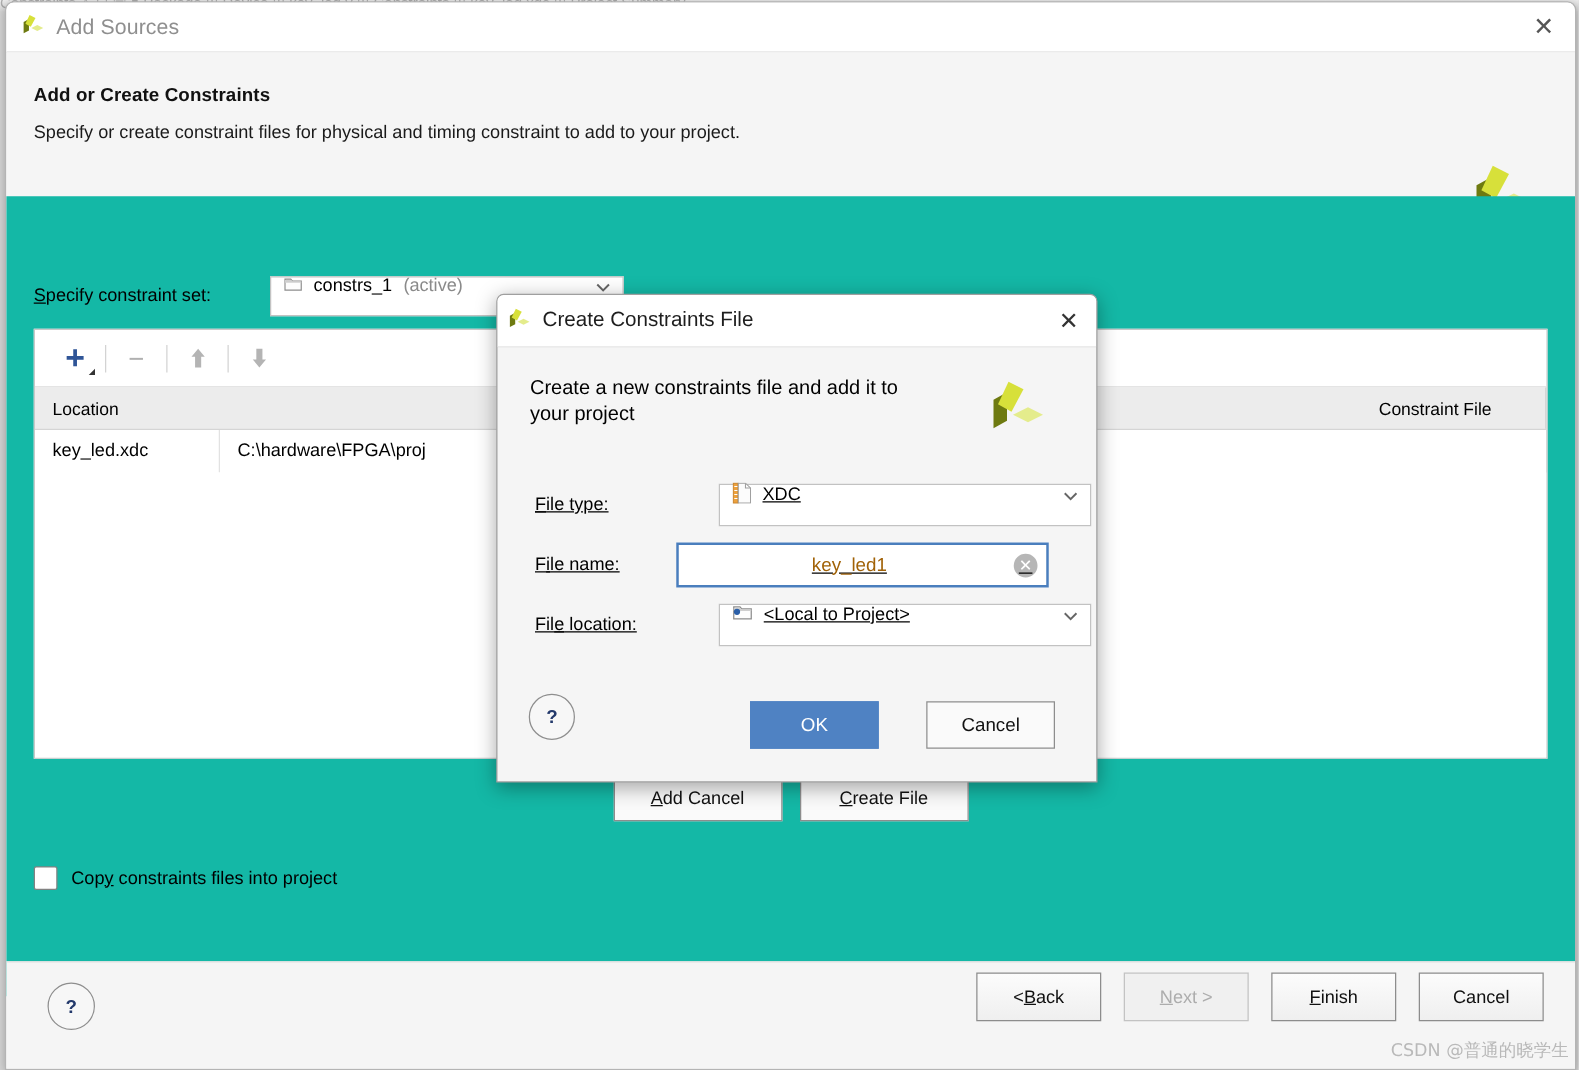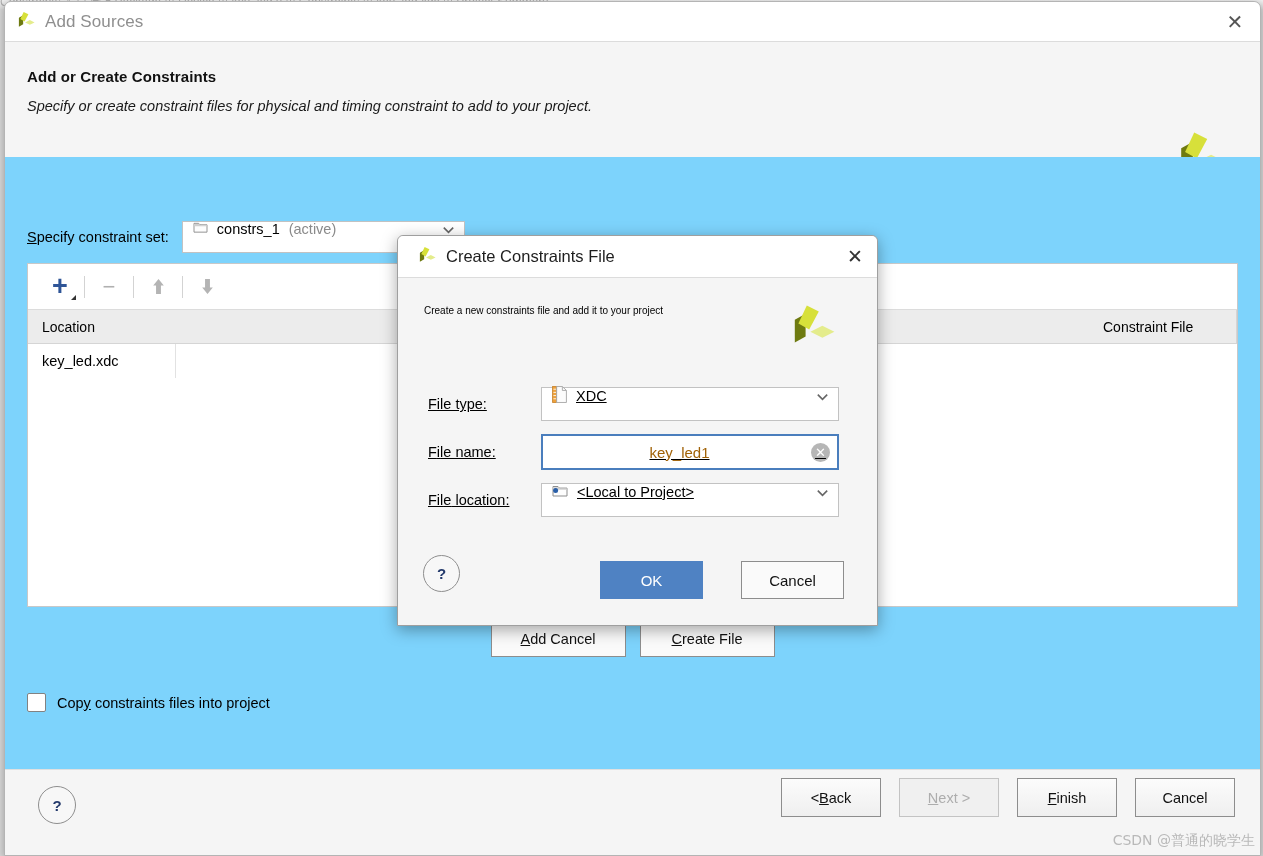--- a/index.html
+++ b/index.html
@@ -84,33 +84,32 @@
     margin: 0;
     font-size: 15px;
     font-weight: bold;
     color: #111;
     letter-spacing: .1px;
   }
   #hdr p {
     margin: 13px 0 0 0;
     font-size: 14.5px;
     color: #1a1a1a;
-    font-style: italic;
   }
   #hdr-logo {
     position: absolute;
     right: 30px; top: 88px;
     width: 56px; height: 52px;
   }
 
   
   #body {
     position: relative;
     padding: 0 22px;
-    background: #7dd3fc;
+    background: #14b8a6;
     height: 640px;
     box-sizing: border-box;
   }
 
   .cset-row {
     display: flex;
     align-items: center;
     padding-top: 63px;
     height: 34px;
     box-sizing: content-box;
@@ -122,20 +121,21 @@
   .combo {
     box-sizing: border-box;
     height: 32px;
     background: #fff;
     border: 1px solid #c2c2c2;
     display: flex;
     align-items: center;
     padding: 0 8px 16px 10px;
     font-size: 14.5px;
     cursor: default;
+    margin-left: 34px;
   }
   #cset-combo { width: 283px; }
   .combo .cap { flex: 1 1 auto; display: flex; align-items: center; gap: 9px; }
   .combo .muted { color: #8a8a8a; }
   .chev {
     width: 15px; height: 15px;
     flex: 0 0 auto;
     opacity: .75;
   }
 
@@ -287,38 +287,38 @@
     overflow: hidden;
     z-index: 30;
   }
   #modal-title {
     height: 42px;
     background: #fff;
     border-bottom: 1px solid #dcdcdc;
     border-radius: 5px 5px 0 0;
     display: flex;
     align-items: center;
-    padding-left: 20px;
+    padding-left: 8px;
     box-sizing: border-box;
   }
   #modal-title .mtitle {
     font-size: 16.5px;
     color: #1e1e1e;
     margin-left: 9px;
   }
   #modal-close {
     width: 44px; height: 41px;
     display: flex; align-items: center; justify-content: center;
     font-size: 19px; font-weight: 300; color: #333;
     cursor: pointer;
   }
   #modal-desc {
     position: relative;
     padding: 22px 24px 0 26px;
-    font-size: 10px;
+    font-size: 16px;
     line-height: 21px;
     height: 96px;
     box-sizing: border-box;
   }
   #modal-desc .txt { width: 300px; }
   #modal-logo {
     position: absolute;
     right: 38px; top: 25px;
     width: 50px; height: 48px;
   }
@@ -487,20 +487,21 @@
             </svg>
         </div>
       </div>
 
       <div id="fhead">
         <div class="col c1">Location</div>
         <div class="col c0">Constraint File</div>
       </div>
       <div class="frow">
         <div class="col c0">key_led.xdc</div>
+        <div class="col c1">C:\hardware\FPGA\proj</div>
       </div>
       <div id="fbodyfill"></div>
     </div>
 
     <div id="actions">
       <div class="btn flat" id="btn-addfiles">
           <span class="u">A</span>
           <span>dd Cancel</span>
         </div>
       <div class="btn flat" id="btn-createfile">

